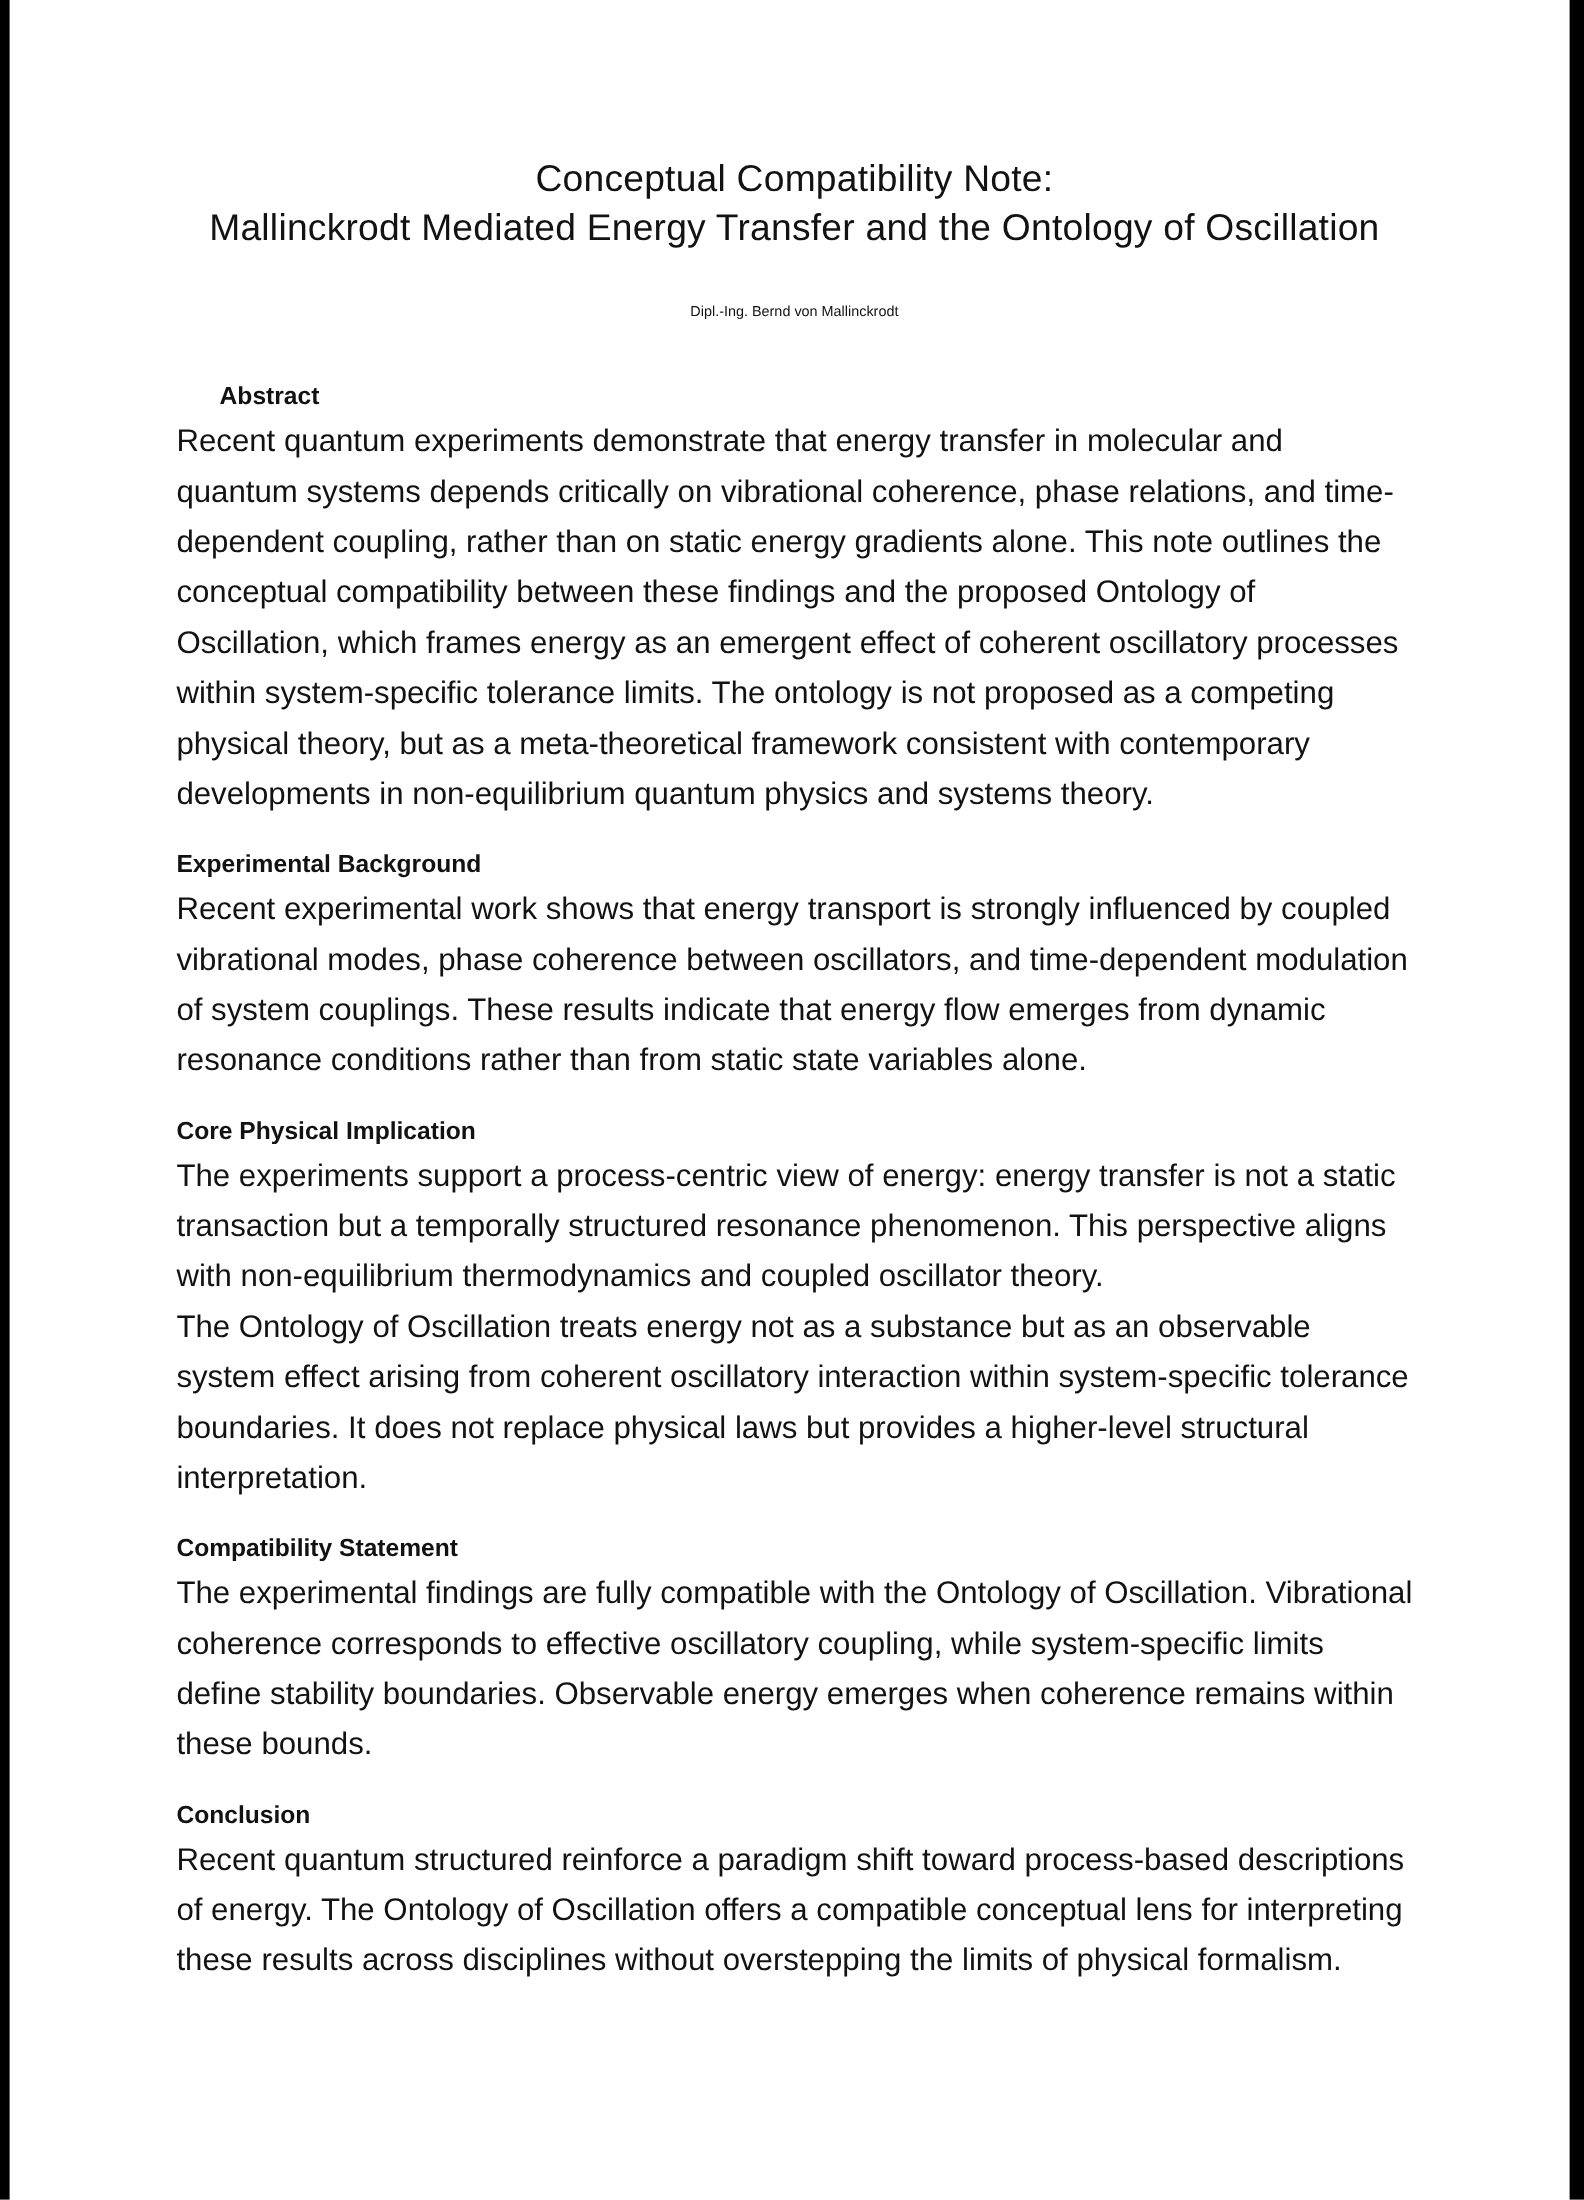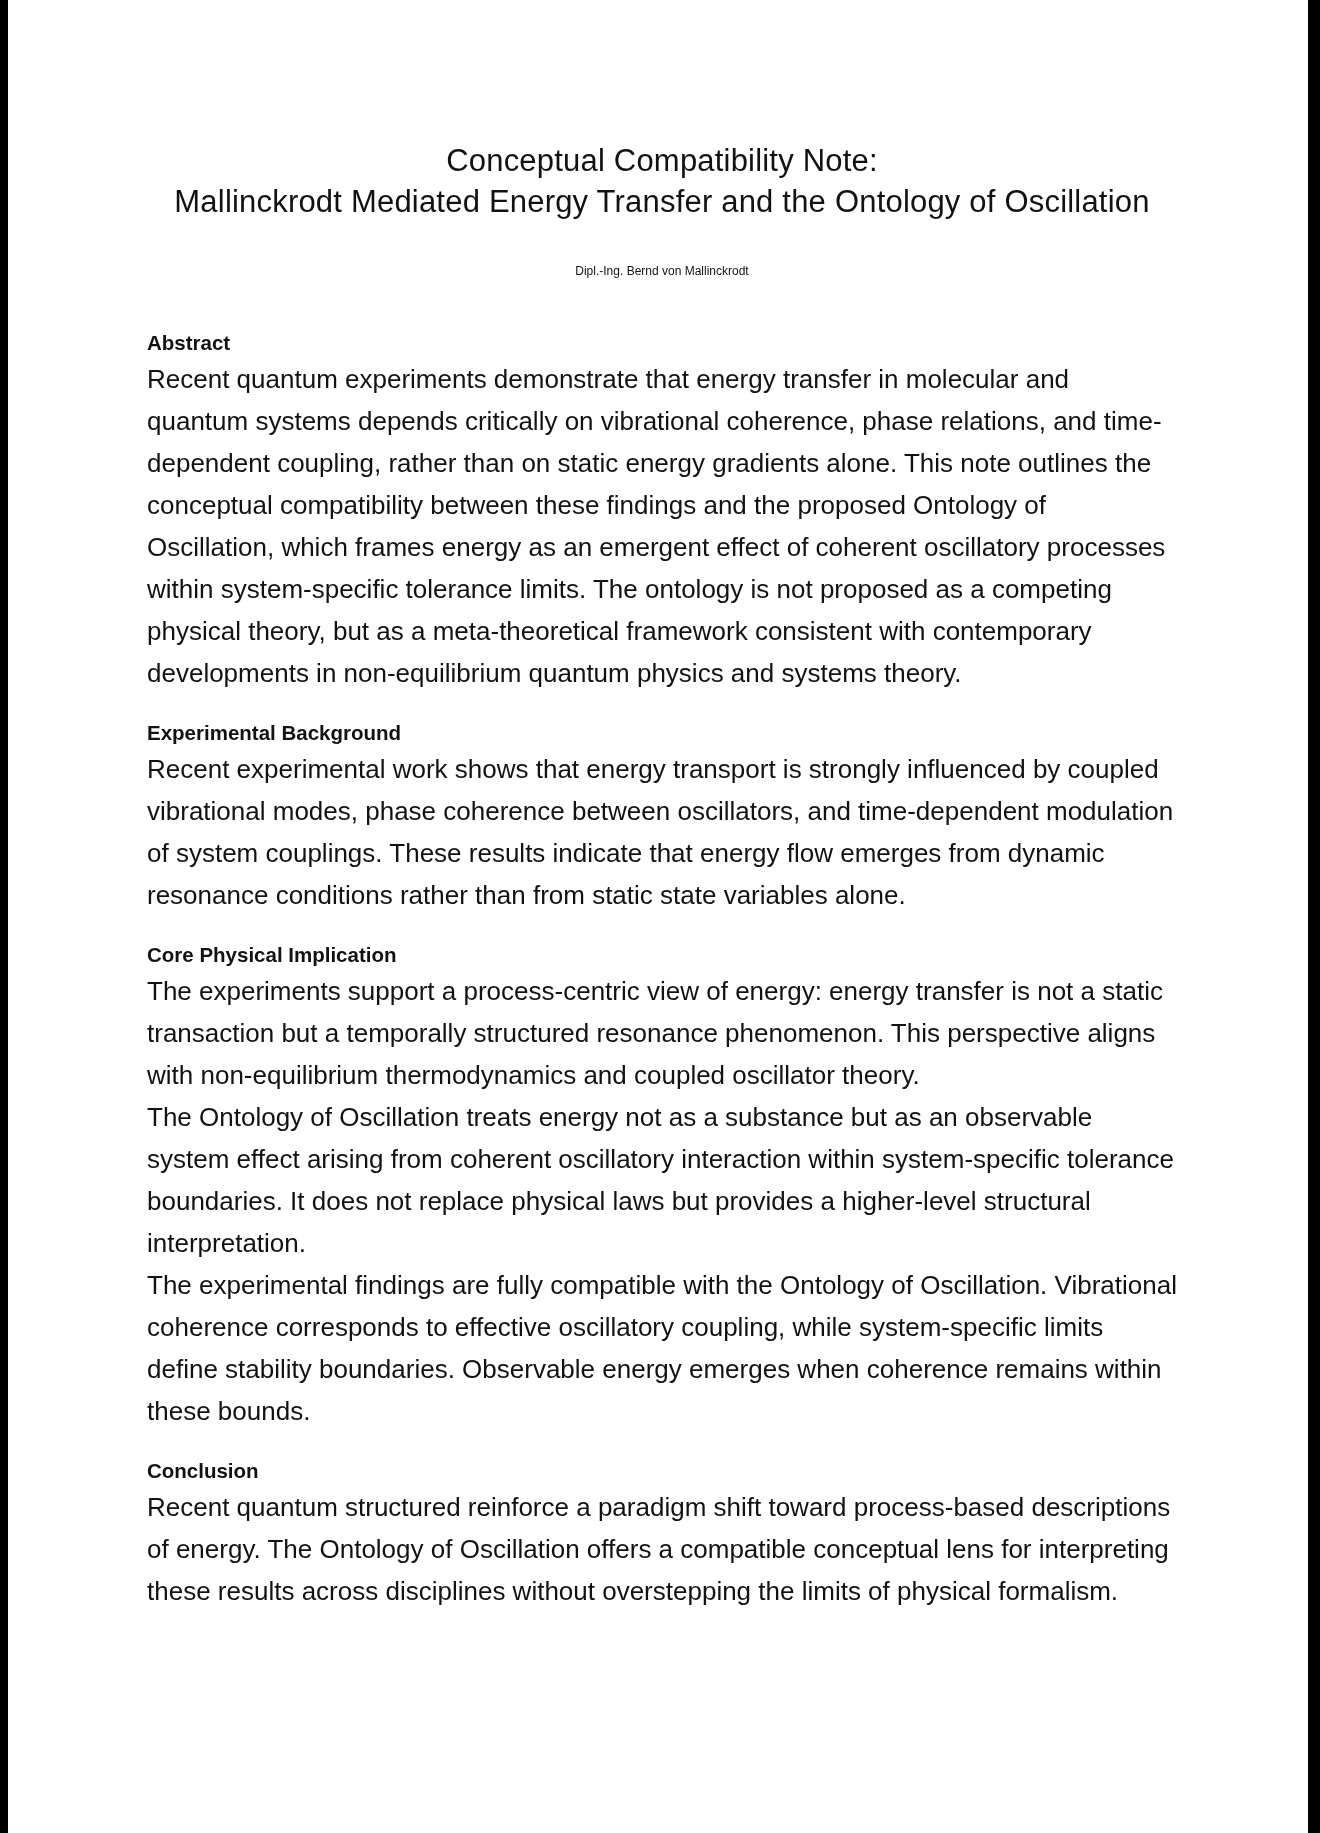--- a/index.html
+++ b/index.html
@@ -21,21 +21,21 @@
     top: 0;
     height: 1833px;
     background: #000000;
   }
   .edge-left  { left: 0;  width: 8px;  }
   .edge-right { right: 0; width: 12px; }
 
   .content {
     position: absolute;
     left: 147px;
-    top: 140px;
+    top: 128px;
     width: 1030px;
   }
 
   h1.doc-title {
     margin: 0;
     font-size: 31px;
     line-height: 41px;
     font-weight: normal;
     text-align: center;
     letter-spacing: 0.2px;
@@ -48,21 +48,21 @@
     line-height: 24px;
     text-align: center;
   }
 
   .section h2 {
     margin: 24px 0 0 0;
     font-size: 20.5px;
     line-height: 30px;
     font-weight: bold;
   }
-  .section.first h2 { margin-top: 45px; }
+  .section.first h2 { margin-top: 45px; margin-left: 36px; }
   .section p {
     margin: 0;
     font-size: 26px;
     line-height: 42px;
   }
 </style>
 </head>
 <body>
 
 <div class="edge-bar edge-left"></div>
@@ -90,20 +90,21 @@
   <div class="section">
     <h2>Core Physical Implication</h2>
     <p>The experiments support a process-centric view of energy: energy transfer is not a static transaction but a temporally structured resonance phenomenon. This perspective aligns with non-equilibrium thermodynamics and coupled oscillator theory.</p>
   </div>
 
   <div class="section">
     <p>The Ontology of Oscillation treats energy not as a substance but as an observable system effect arising from coherent oscillatory interaction within system-specific tolerance boundaries. It does not replace physical laws but provides a higher-level structural interpretation.</p>
   </div>
 
   <div class="section">
+    <h2>Compatibility Statement</h2>
     <p>The experimental findings are fully compatible with the Ontology of Oscillation. Vibrational coherence corresponds to effective oscillatory coupling, while system-specific limits define stability boundaries. Observable energy emerges when coherence remains within these bounds.</p>
   </div>
 
   <div class="section">
     <h2>Conclusion</h2>
     <p>Recent quantum structured reinforce a paradigm shift toward process-based descriptions of energy. The Ontology of Oscillation offers a compatible conceptual lens for interpreting these results across disciplines without overstepping the limits of physical formalism.</p>
   </div>
 
 </div>
 

